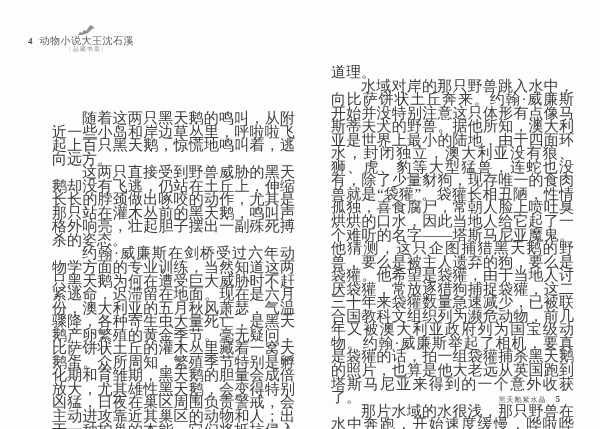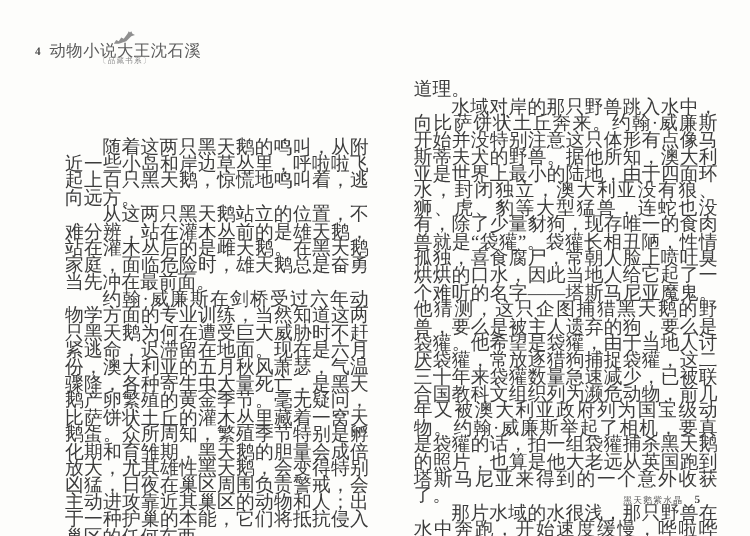--- a/index.html
+++ b/index.html
@@ -20,21 +20,21 @@
     display: flex; align-items: flex-end; gap: 7px;
   }
   .header .pagenum {
     font-size: 9px; color: #4a4a4a; font-weight: bold;
     padding-bottom: 7px;
   }
   .series { display: flex; flex-direction: column; align-items: center; }
   .logo { height: 12px; display: flex; justify-content: center; }
   .logo svg { width: 20px; height: 12px; fill: #8f8f8f; }
   .series-title {
-    font-size: 13px; color: #5a5a5a; letter-spacing: 0.5px;
+    font-size: 10px; color: #5a5a5a; letter-spacing: 0.5px;
     white-space: nowrap; line-height: 10px;
   }
   .series-sub {
     font-size: 6px; color: #8a8a8a; letter-spacing: 1px;
     white-space: nowrap; line-height: 7px;
   }
   
   .textblock {
     position: absolute;
     width: 243px;
@@ -68,21 +68,21 @@
           <path d="M1,11 L3,8 L5,9 L7,6 L9,7 L12,3 L13,1 L14,2 L15,1 L16,3 L18,4 L15,5 L13,7 L11,9 L8,10 L5,11 Z"></path>
         </svg>
       </span>
       <span class="series-title">动物小说大王沈石溪</span>
       <span class="series-sub">〔品藏书系〕</span>
     </span>
   </div>
 
   <div class="textblock left-block">
     <p>随着这两只黑天鹅的鸣叫，从附近一些小岛和岸边草丛里，呼啦啦飞起上百只黑天鹅，惊慌地鸣叫着，逃向远方。</p>
-    <p>从这两只黑天鹅站立的位置，不难分辨，站在灌木丛前的是雄天鹅，站在灌木丛后的是雌天鹅。在黑天鹅家庭，面临危险时，雄天鹅总是奋勇当先冲在最前面。</p>
+    <p>这两只直接受到野兽威胁的黑天鹅却没有飞逃，仍站在土丘上，伸缩长长的脖颈做出啄咬的动作，尤其是那只站在灌木丛前的黑天鹅，鸣叫声格外响亮，壮起胆子摆出一副殊死搏杀的姿态。</p>
     <p>约翰·威廉斯在剑桥受过六年动物学方面的专业训练，当然知道这两只黑天鹅为何在遭受巨大威胁时不赶紧逃命，迟滞留在地面。现在是六月份，澳大利亚的五月秋风萧瑟，气温骤降，各种寄生虫大量死亡，是黑天鹅产卵繁殖的黄金季节。毫无疑问，比萨饼状土丘的灌木丛里藏着一窝天鹅蛋。众所周知，繁殖季节特别是孵化期和育雏期，黑天鹅的胆量会成倍放大，尤其雄性黑天鹅，会变得特别凶猛，日夜在巢区周围负责警戒，会主动进攻靠近其巢区的动物和人；出于一种护巢的本能，它们将抵抗侵入巢区的任何东西。</p>
   </div>
 
   <div class="textblock right-block">
     <p class="noindent">道理。</p>
     <p>水域对岸的那只野兽跳入水中，向比萨饼状土丘奔来。约翰·威廉斯开始并没特别注意这只体形有点像马斯蒂夫犬的野兽。据他所知，澳大利亚是世界上最小的陆地，由于四面环水，封闭独立，澳大利亚没有狼、狮、虎、豹等大型猛兽，连蛇也没有，除了少量豺狗，现存唯一的食肉兽就是“袋獾”。袋獾长相丑陋，性情孤独，喜食腐尸，常朝人脸上喷吐臭烘烘的口水，因此当地人给它起了一个难听的名字——塔斯马尼亚魔鬼。他猜测，这只企图捕猎黑天鹅的野兽，要么是被主人遗弃的狗，要么是袋獾。他希望是袋獾，由于当地人讨厌袋獾，常放逐猎狗捕捉袋獾，这二三十年来袋獾数量急速减少，已被联合国教科文组织列为濒危动物，前几年又被澳大利亚政府列为国宝级动物。约翰·威廉斯举起了相机，要真是袋獾的话，拍一组袋獾捕杀黑天鹅的照片，也算是他大老远从英国跑到塔斯马尼亚来得到的一个意外收获了。</p>
     <p>那片水域的水很浅，那只野兽在水中奔跑，开始速度缓慢，哗啦哗啦，溅起一朵朵一片片硕大的水花。塔斯马尼亚空气特别纯净，阳光特别明媚，在阳光的照耀下，水花如水晶般明亮耀眼。</p>
   </div>
 
   <div class="footer">

